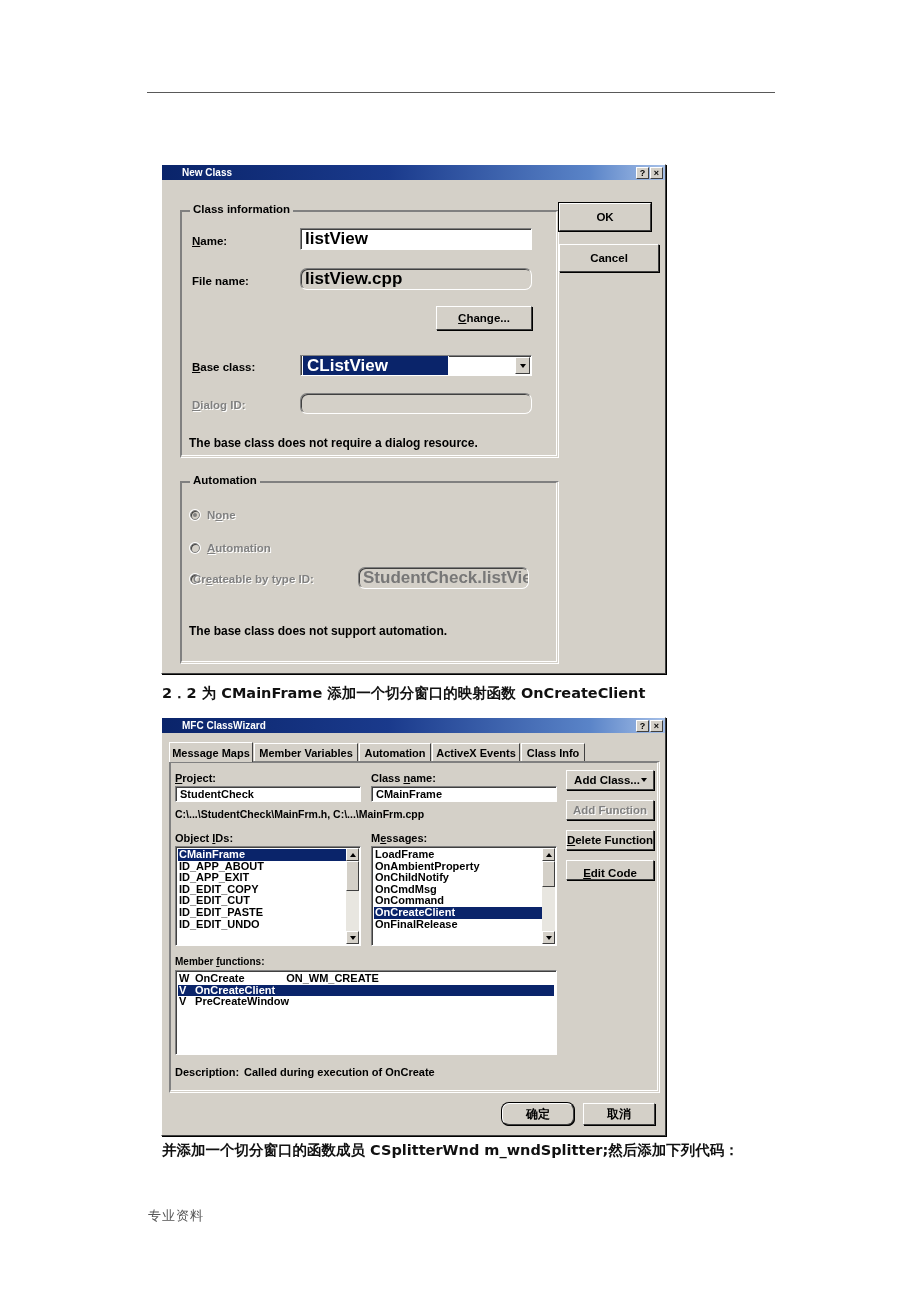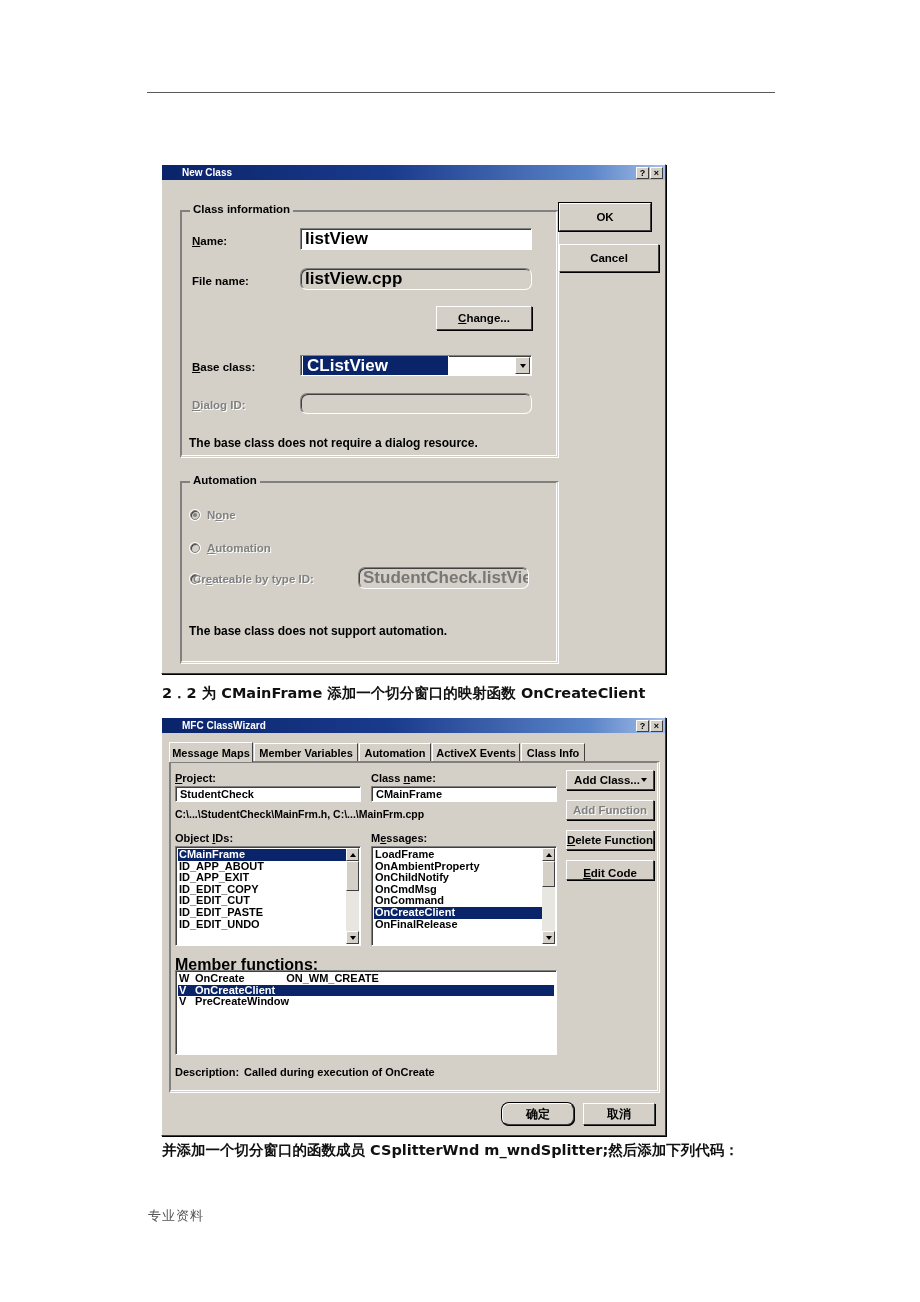--- a/index.html
+++ b/index.html
@@ -340,21 +340,21 @@
         <div class="sbtn up">
             <i></i>
           </div>
         <div class="thumb" style="top:13px;height:26px;"></div>
         <div class="sbtn down">
             <i></i>
           </div>
       </div>
     </div>
 
-    <div class="lbl" style="left:13px;top:238px;font-size:16px;">Member <u>f</u>unctions:</div>
+    <div class="lbl" style="left:13px;top:238px;font-size:10px;">Member <u>f</u>unctions:</div>
     <div class="listbox" style="left:13px;top:252px;width:382px;height:85px;">
       <div class="rows full">
         <div class="lrow">
           <span class="mkind">W</span>
           <span class="mname">OnCreate</span>
           <span class="mcol">ON_WM_CREATE</span>
         </div>
         <div class="lrow sel">
           <span class="mkind">V</span>
           <span class="mname">OnCreateClient</span>

